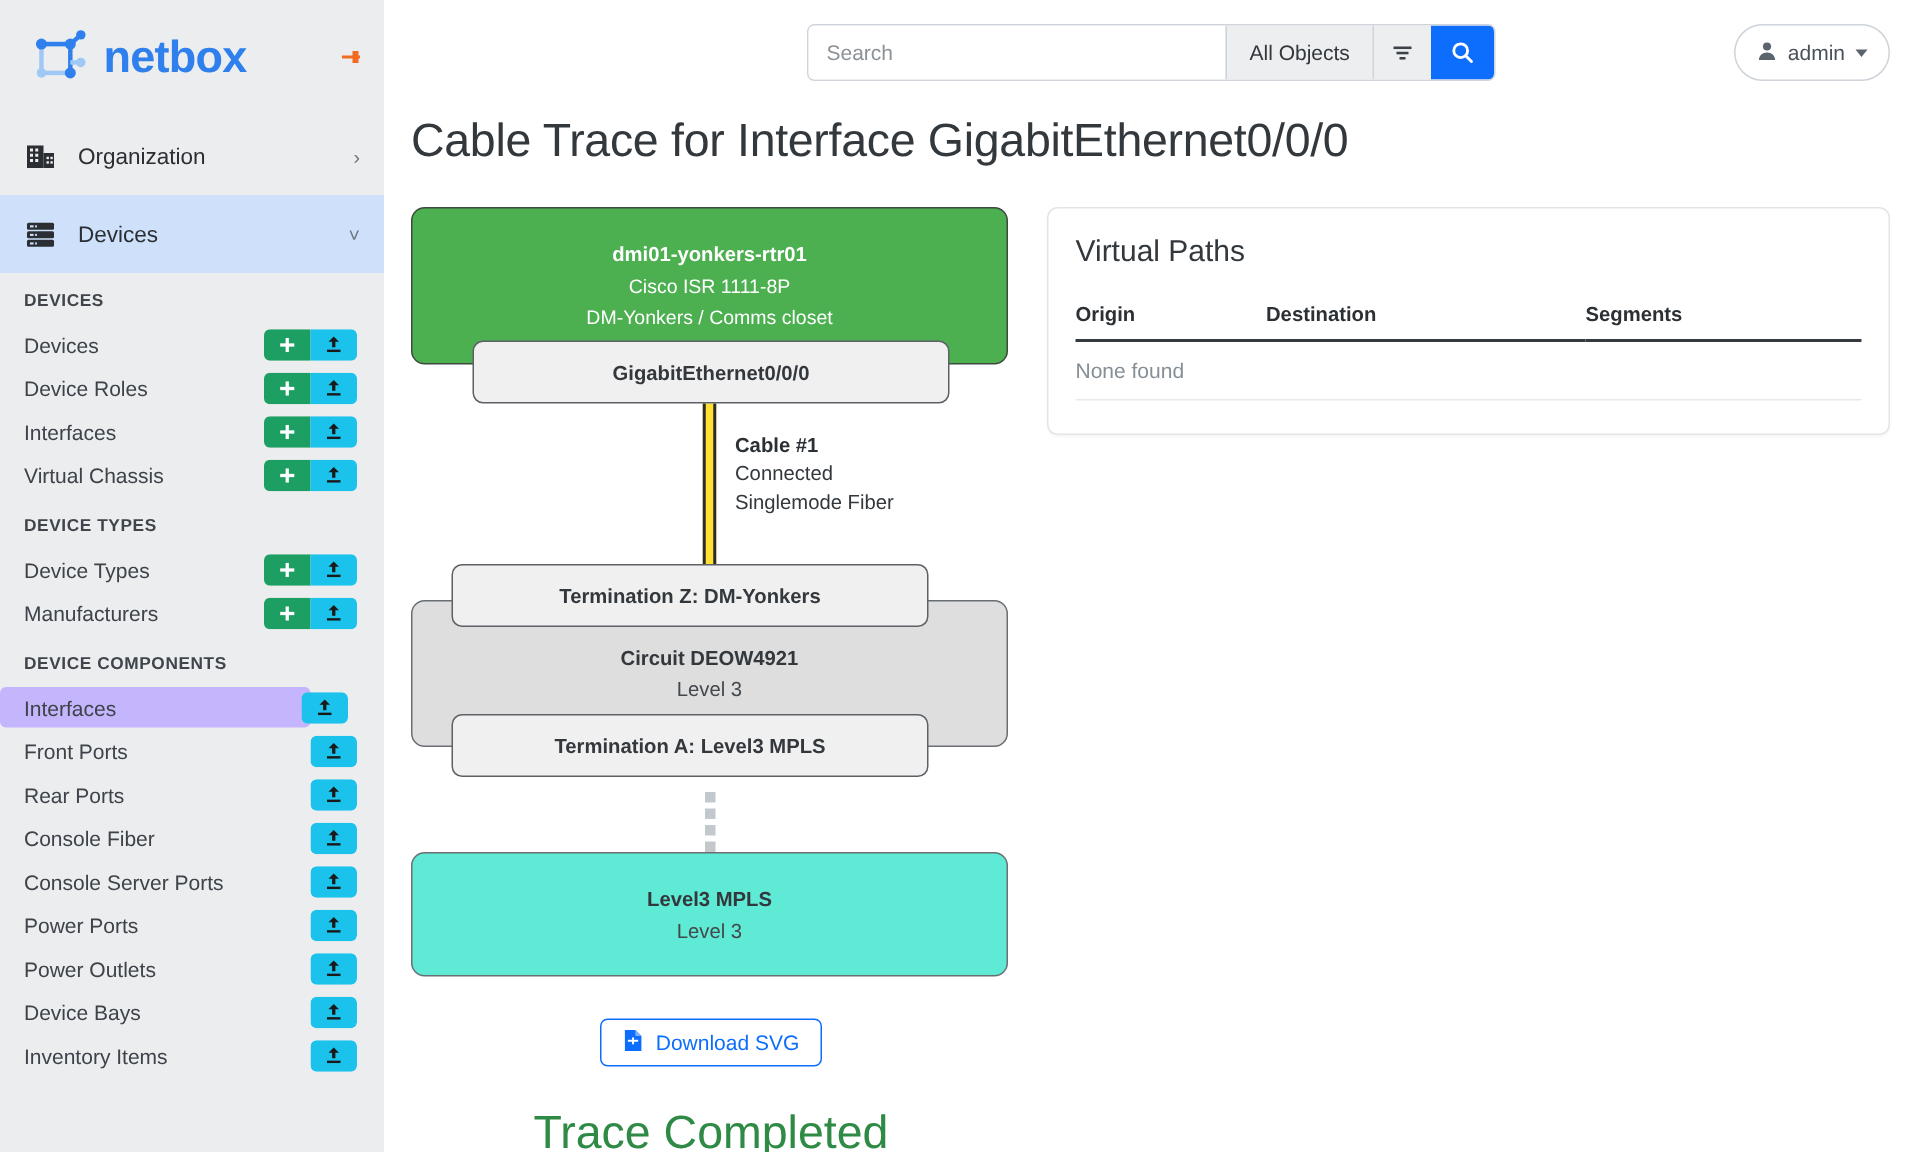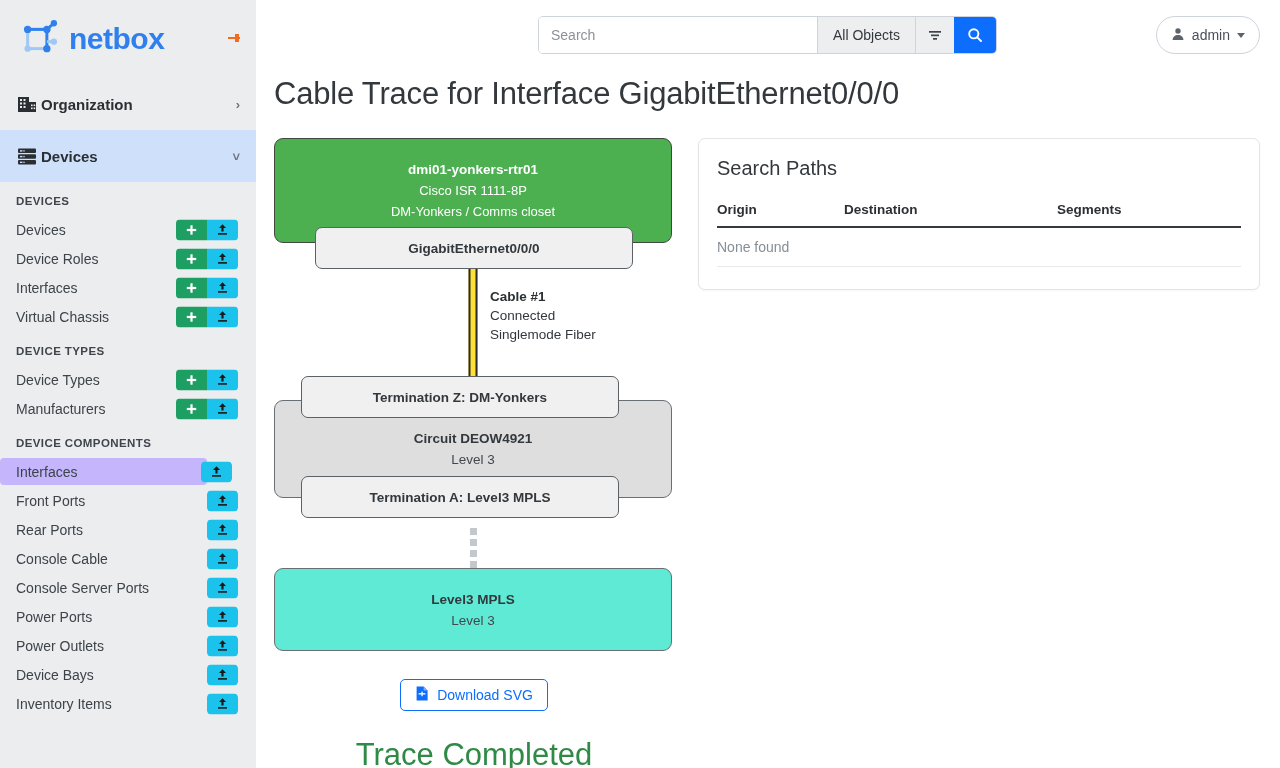--- a/index.html
+++ b/index.html
@@ -24,23 +24,23 @@
     padding: 0 14px 0 18px;
   }
   .brand-logo { width: 42px; height: 42px; flex: 0 0 42px; }
   .brand-word {
     font-size: 30px; font-weight: 700; color: #2f80ed;
     letter-spacing: -0.5px; margin-left: 9px;
   }
   .brand-pin { margin-left: auto; color: #f26b21; font-size: 15px; line-height: 1; }
 
   .nav-group {
-    display: flex; align-items: center; gap: 3px;
+    display: flex; align-items: center; gap: 14px;
     height: 52px; padding: 0 16px;
-    font-size: 15px; font-weight: 700; color: #2b2f33;
+    font-size: 15px; font-weight: 400; color: #2b2f33;
     cursor: pointer;
   }
   .nav-group.plain { background: #ebedef; }
   .nav-group.active { background: #cfe0fb; }
   .nav-group .chev { margin-left: auto; color: #6c757d; font-size: 13px; }
   .nav-ico { width: 22px; height: 22px; flex: 0 0 22px; display:block; }
 
   .sect-title {
     font-size: 11.5px; font-weight: 700; color: #3f454b;
     letter-spacing: 0.4px; padding: 13px 0 7px 16px;
@@ -418,21 +418,21 @@
       <span class="btn-pair">
         <span class="mini-btn imp" style="border-radius:4px">
           <svg width="11" height="12" viewBox="0 0 11 12" fill="#1a1a1a">
               <path d="M5.5 0.8 L9 4.4 H6.6 V8 H4.4 V4.4 H2z"></path>
               <rect x="1" y="9.6" width="9" height="1.6"></rect>
             </svg>
         </span>
       </span>
     </div>
     <div class="nav-row">
-      <span class="label">Console Cable</span>
+      <span class="label">Console Fiber</span>
       <span class="btn-pair">
         <span class="mini-btn imp" style="border-radius:4px">
           <svg width="11" height="12" viewBox="0 0 11 12" fill="#1a1a1a">
               <path d="M5.5 0.8 L9 4.4 H6.6 V8 H4.4 V4.4 H2z"></path>
               <rect x="1" y="9.6" width="9" height="1.6"></rect>
             </svg>
         </span>
       </span>
     </div>
     <div class="nav-row">
@@ -589,21 +589,21 @@
             </span>
             <span>Download SVG</span>
           </button>
         </div>
 
         <div class="trace-done">Trace Completed</div>
       </div>
 
       <div class="paths-col">
         <div class="card">
-          <div class="card-title">Search Paths</div>
+          <div class="card-title">Virtual Paths</div>
           <table class="paths">
             <thead>
               <tr>
                 <th class="col-orig">Origin</th>
                 <th class="col-dest">Destination</th>
                 <th>Segments</th>
               </tr>
             </thead>
             <tbody>
               <tr>

